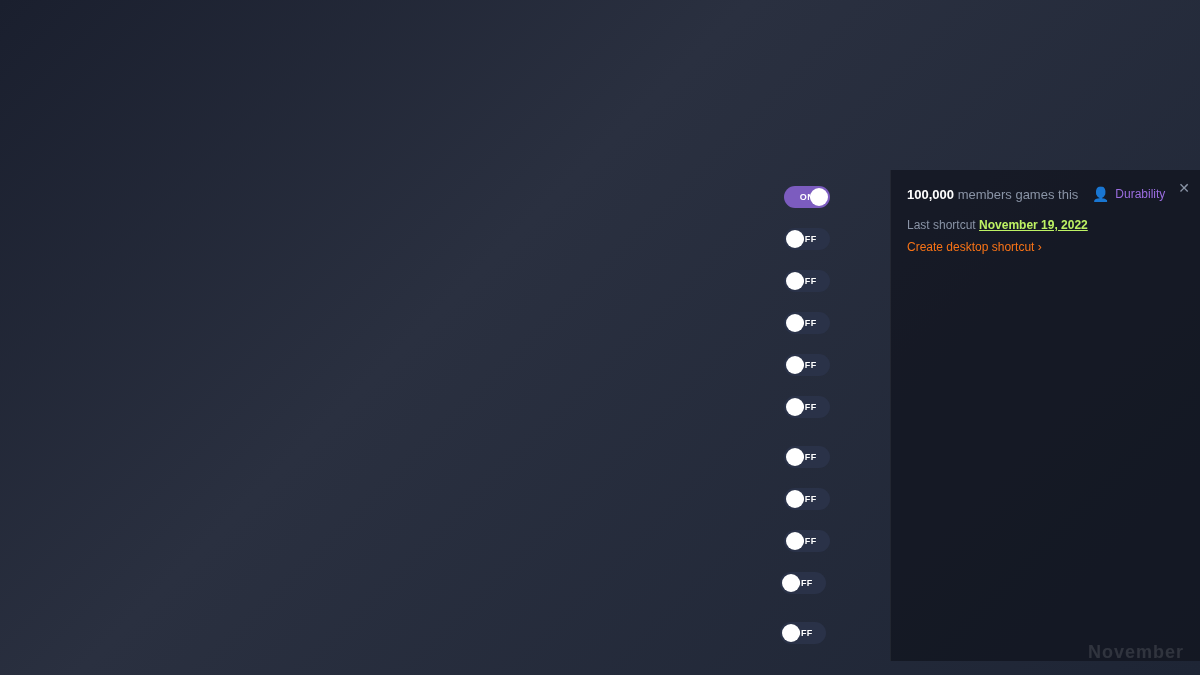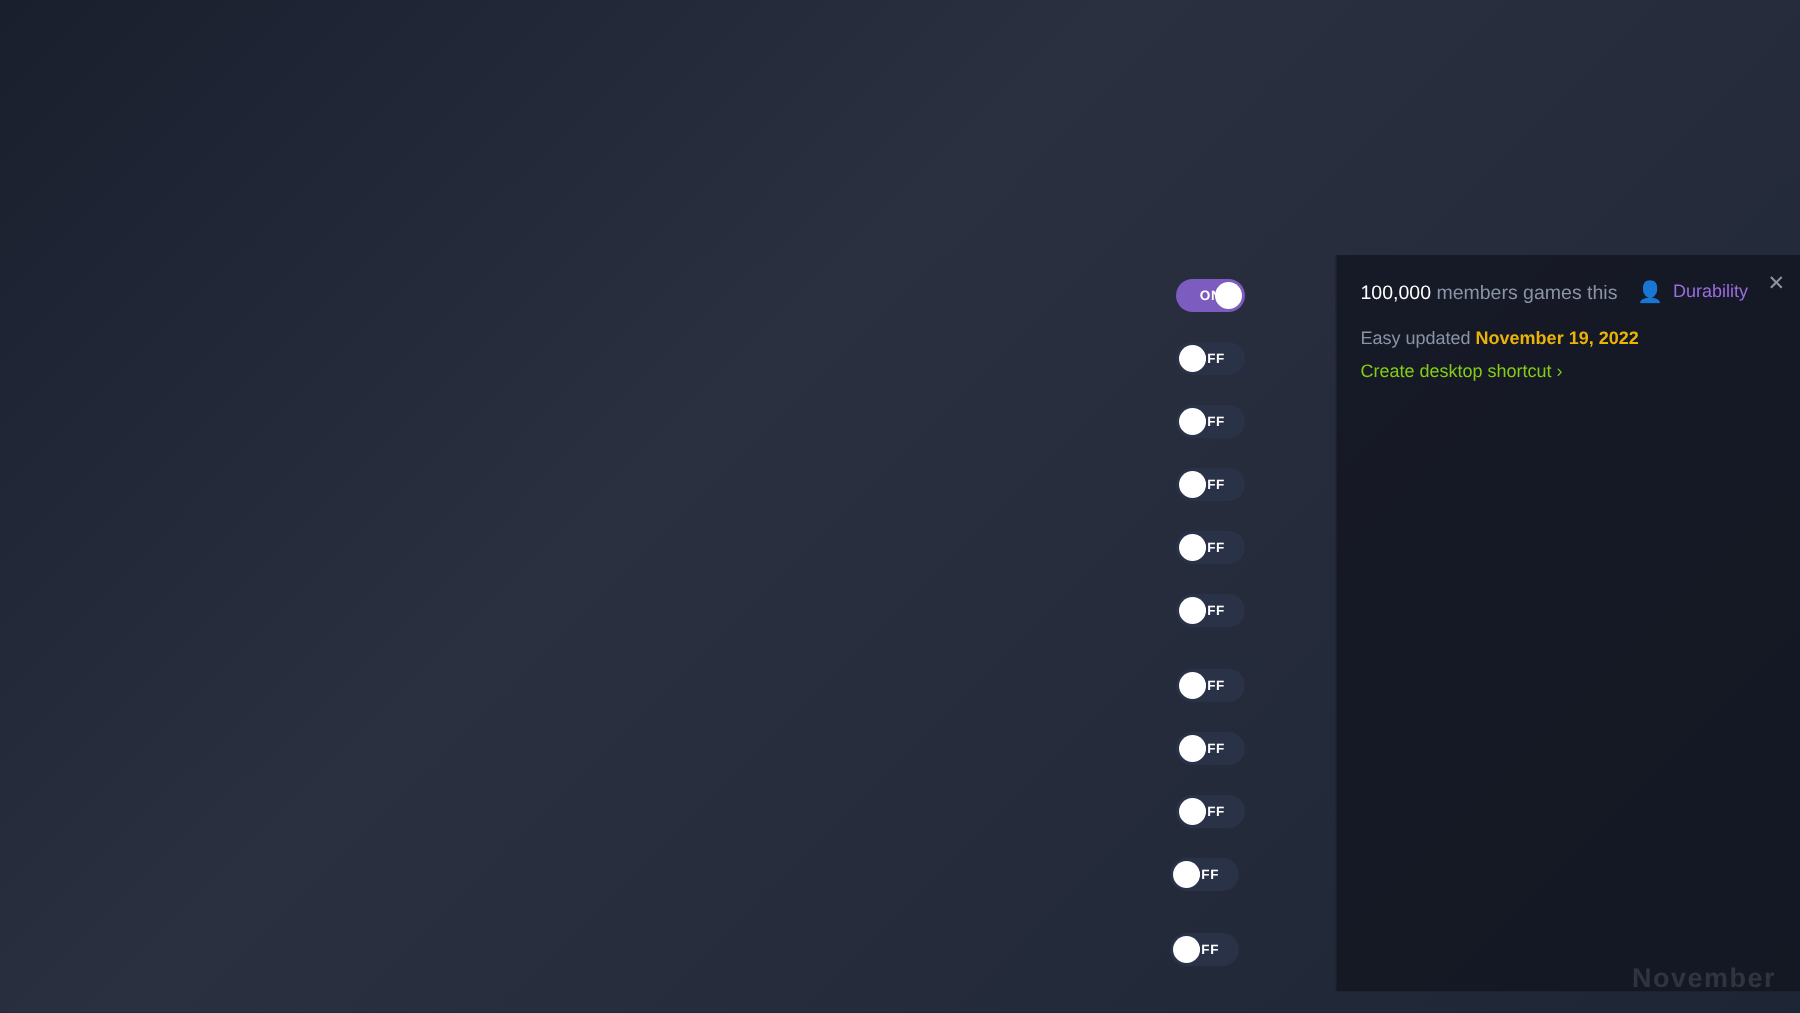--- a/index.html
+++ b/index.html
@@ -308,32 +308,32 @@
       flex-shrink: 0;
       position: relative;
     }
     .info-close {
       position: absolute; top: 10px; right: 10px;
       font-size: 14px; color: #8a94a6; cursor: pointer;
     }
     .info-members {
       font-size: 13px; color: #8a94a6; margin-bottom: 6px;
     }
-    .info-members strong { color: #ffffff; font-weight: 400; }
+    .info-members strong { color: #ffffff; font-weight: 700; }
     .info-author {
       display: flex; align-items: center; gap: 6px;
       font-size: 12px; color: #9b6de0; margin-bottom: 10px;
     }
     .author-icon { font-size: 14px; color: #8a94a6; }
     .info-updated {
       font-size: 12px; color: #8a94a6; margin-bottom: 8px;
     }
-    .info-updated strong { color: #eab308; }
+    .info-updated strong { color: #bef264; text-decoration: underline; }
     .info-shortcut {
-      font-size: 12px; color: #84cc16; cursor: pointer;
+      font-size: 12px; color: #f97316; cursor: pointer;
     }
 
     
     .vgtimes {
       position: absolute; bottom: 12px; right: 16px;
       font-size: 18px; font-weight: 700;
       color: rgba(255,255,255,0.12);
       letter-spacing: 1px;
       z-index: 10;
     }
@@ -553,21 +553,21 @@
       <span class="info-close">✕</span>
       <div class="info-members">
         <strong>100,000</strong>
         <span>members games this</span>
         <div class="info-author" style="display:inline-flex; margin-left:10px;">
           <span class="author-icon">👤</span>
           <span>Durability</span>
         </div>
       </div>
       <div class="info-updated">
-        <span>Easy updated</span>
+        <span>Last shortcut</span>
         <strong>November 19, 2022</strong>
       </div>
       <div class="info-shortcut">Create desktop shortcut ›</div>
     </div>
 
   </div>
 
   <div class="vgtimes">November</div>
 
 </div>

